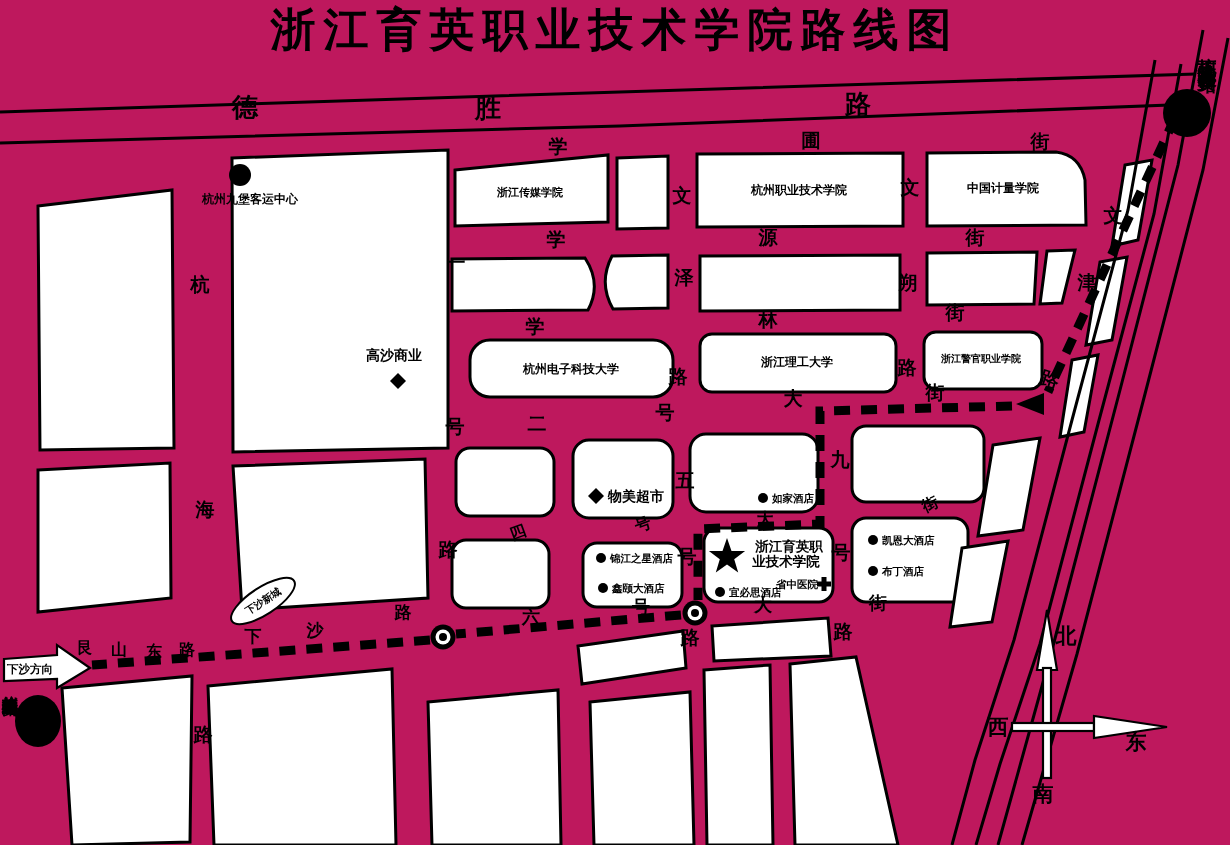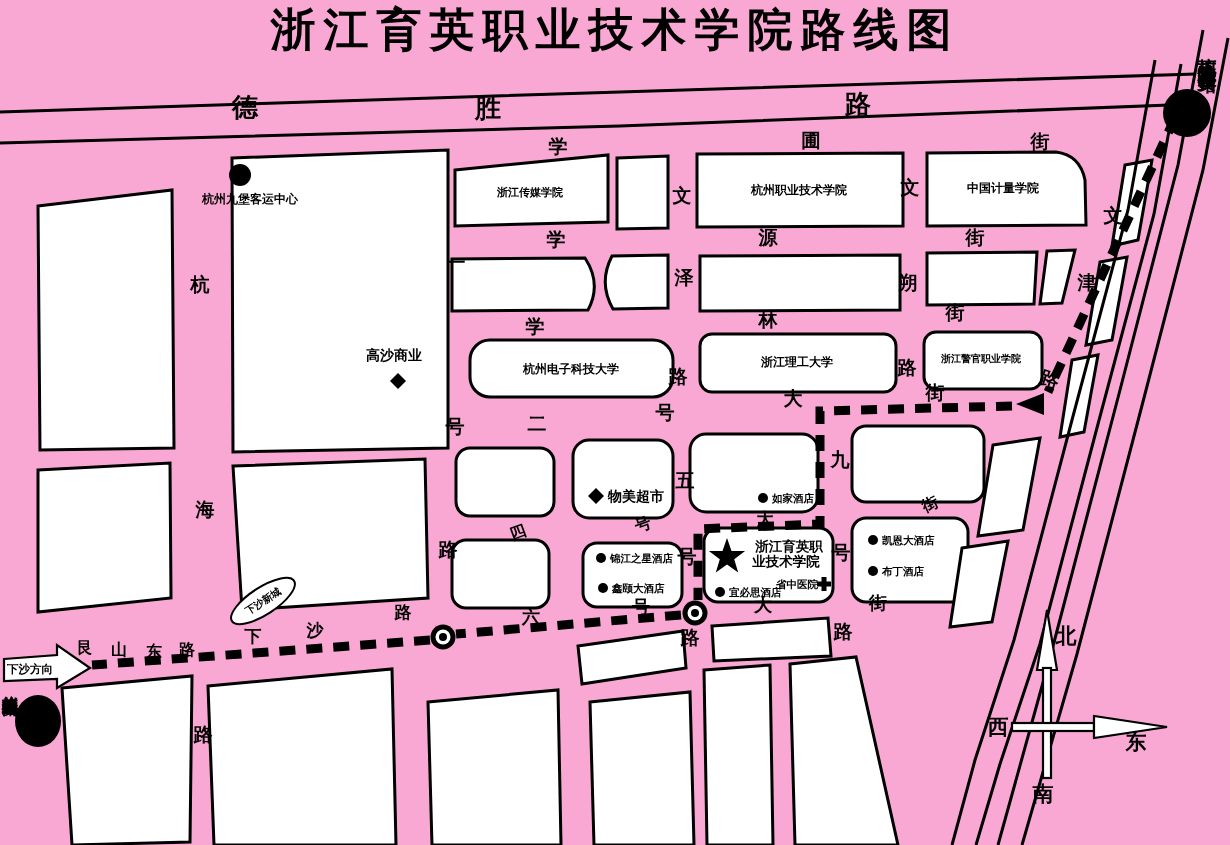--- a/index.html
+++ b/index.html
@@ -1,16 +1,16 @@
 <!DOCTYPE html>
 <html><head>
 <meta charset="utf-8">
 <style>
   html,body{margin:0;padding:0;background:#fff;}
-  #stage{position:relative;width:1230px;height:845px;background:#f9a8d4;overflow:hidden;
+  #stage{position:relative;width:1230px;height:845px;background:#be185d;overflow:hidden;
          font-family:"DejaVu Sans",sans-serif;color:#000;}
   #map-title{position:absolute;top:0;left:0;width:100%;text-align:center;
              font-size:45px;font-weight:bold;letter-spacing:8px;white-space:nowrap;}
   #map-svg{position:absolute;top:0;left:0;}
   .vtext{position:absolute;writing-mode:vertical-rl;text-orientation:upright;
          font-weight:bold;line-height:1;white-space:nowrap;}
   #tollgate-tr{left:1198px;top:42px;font-size:19px;letter-spacing:2px;}
   #tollgate-bl{left:2px;top:683px;font-size:16px;letter-spacing:0.5px;}
   text{font-family:"DejaVu Sans",sans-serif;fill:#000;}
   .blk{fill:#fff;stroke:#000;stroke-width:3;}

